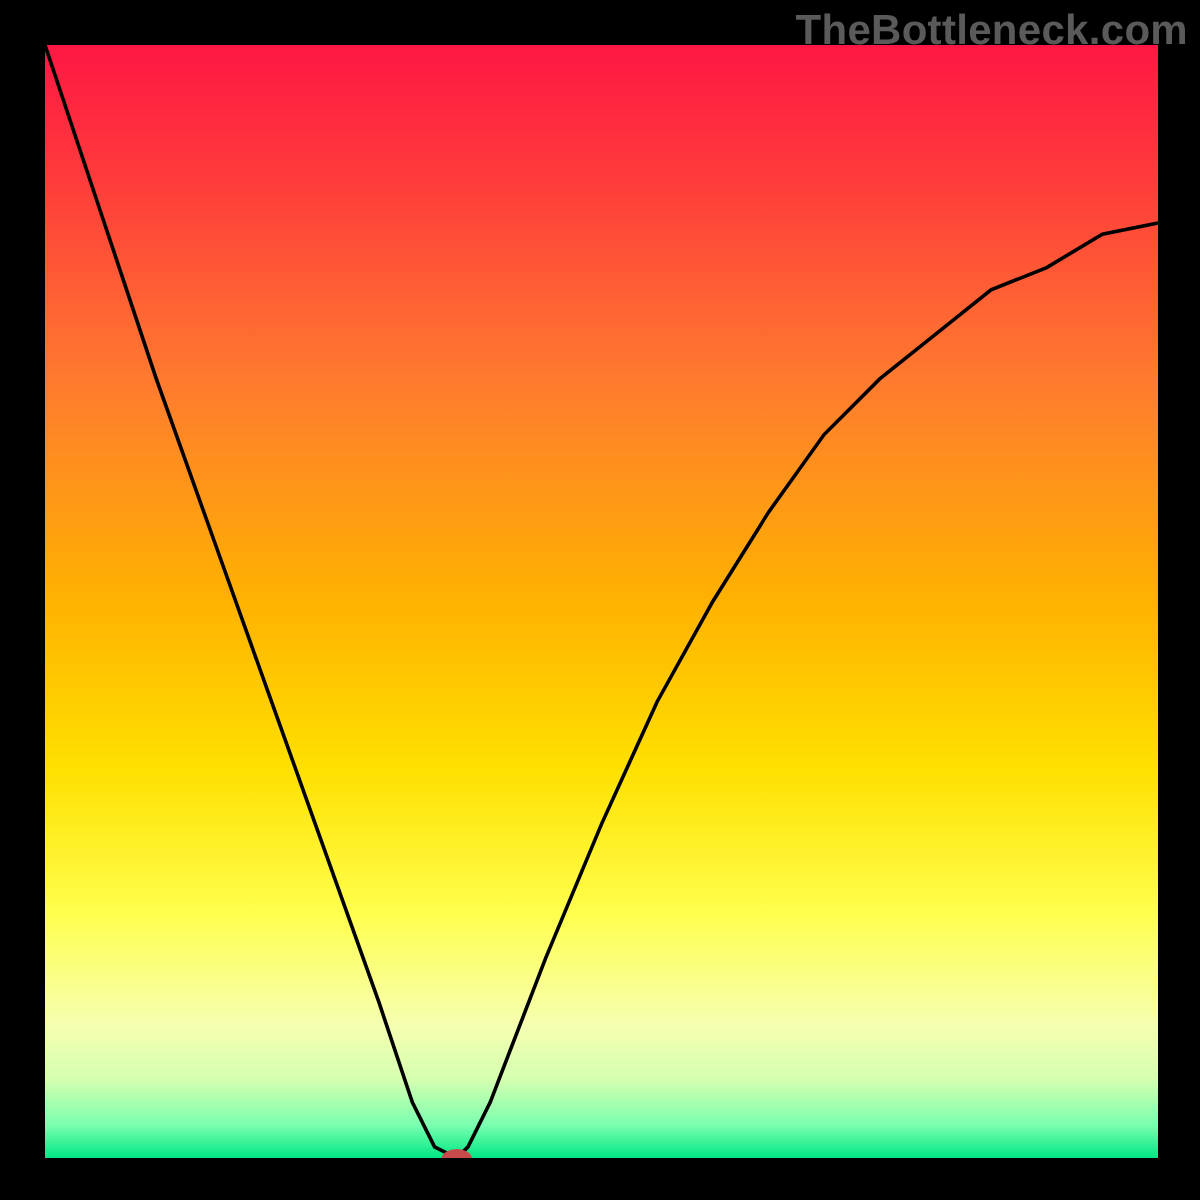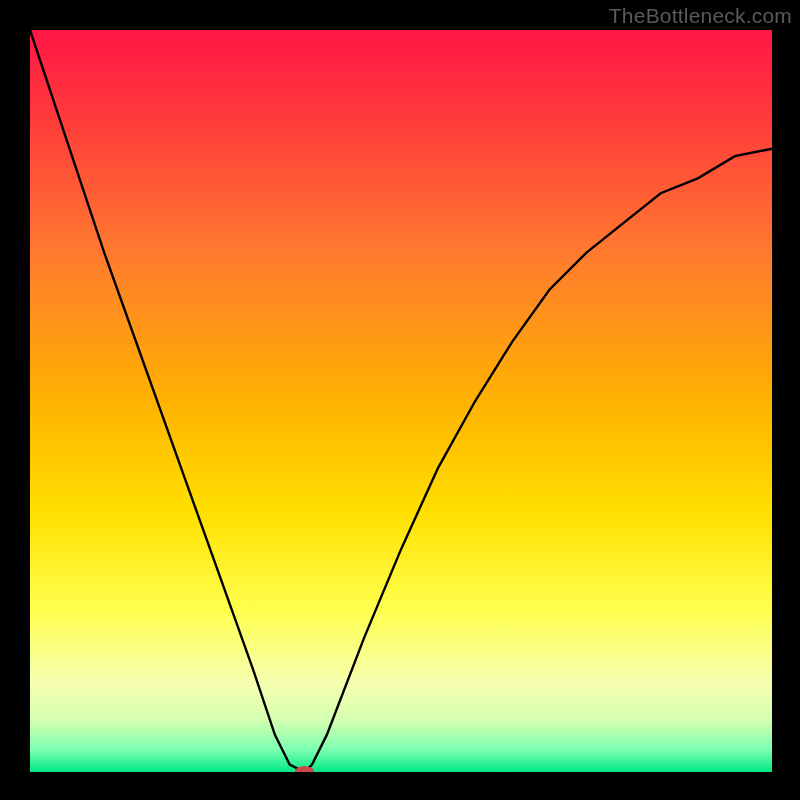--- a/index.html
+++ b/index.html
@@ -19,22 +19,22 @@
   svg {
     position: absolute;
     top: 0;
     left: 0;
   }
   .watermark {
     position: absolute;
     top: 4px;
     right: 8px;
     color: #5a5a5a;
-    font-size: 21px;
-    font-weight: 400;
+    font-size: 28px;
+    font-weight: 700;
     letter-spacing: 0.2px;
     user-select: none;
   }
 </style>
 </head>
 <body>
 
 <div class="canvas">
   <svg id="chart-svg" width="800" height="800" viewBox="0 0 800 800">
     <defs>

